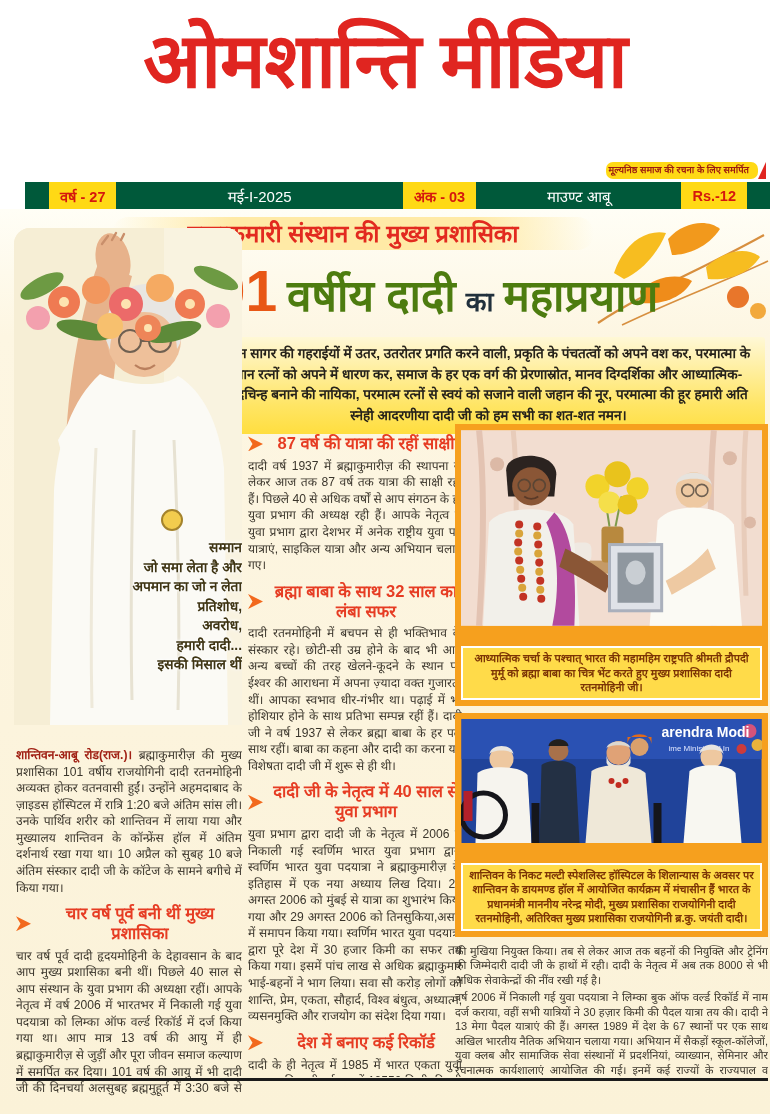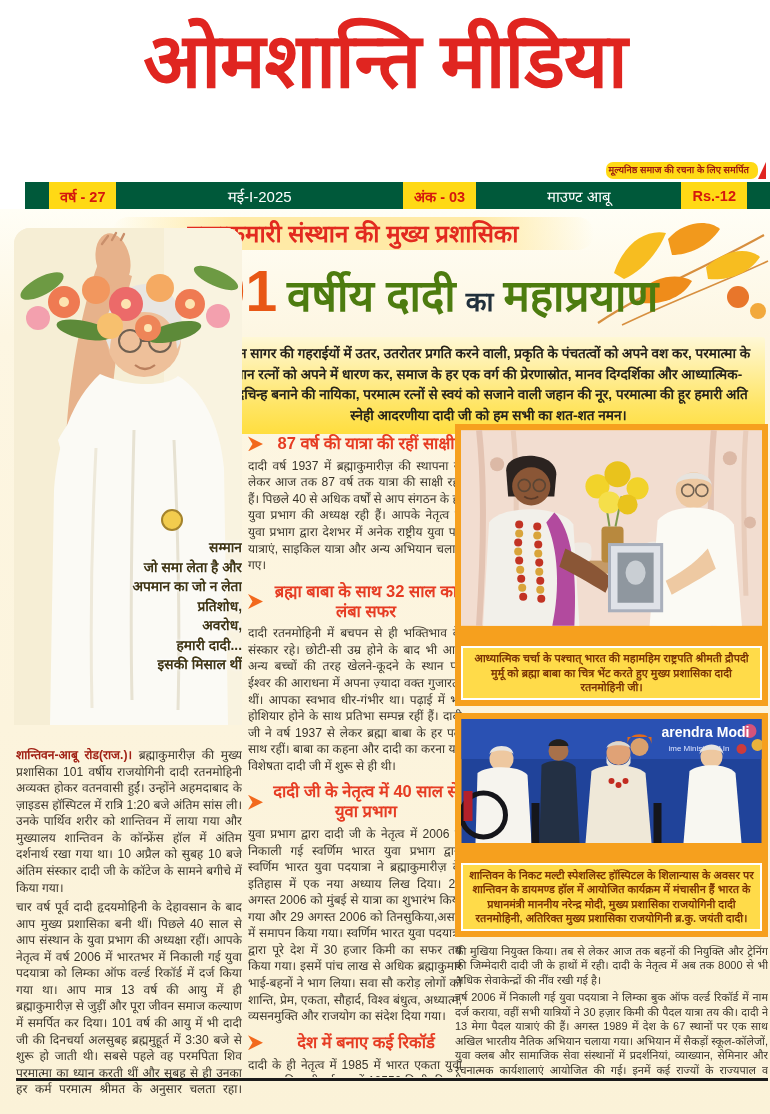--- a/index.html
+++ b/index.html
@@ -186,20 +186,24 @@
       <circle cx="204" cy="88" r="12" fill="#f3a0ae"></circle>
       <circle cx="50" cy="74" r="5" fill="#fde3b0"></circle>
       <circle cx="112" cy="76" r="5" fill="#fde3b0"></circle>
       <circle cx="176" cy="76" r="5" fill="#fde3b0"></circle>
       <circle cx="134" cy="100" r="4" fill="#fde3b0"></circle>
     </svg>
   </div>
 
   <div class="col left-col">
     <p class="body-p"><span class="dateline">शान्तिवन-आबू रोड(राज.)।</span> <span>ब्रह्माकुमारीज़ की मुख्य प्रशासिका 101 वर्षीय राजयोगिनी दादी रतनमोहिनी अव्यक्त होकर वतनवासी हुईं। उन्होंने अहमदाबाद के ज़ाइडस हॉस्पिटल में रात्रि 1:20 बजे अंतिम सांस ली। उनके पार्थिव शरीर को शान्तिवन में लाया गया और मुख्यालय शान्तिवन के कॉन्फ्रेंस हॉल में अंतिम दर्शनार्थ रखा गया था। 10 अप्रैल को सुबह 10 बजे अंतिम संस्कार दादी जी के कॉटेज के सामने बगीचे में किया गया।</span></p>
+    <div class="sec-h">
+      <span class="sec-arrow"></span>
+      <span class="sec-h-text">चार वर्ष पूर्व बनी थीं मुख्य प्रशासिका</span>
+    </div>
     <p class="body-p">चार वर्ष पूर्व दादी हृदयमोहिनी के देहावसान के बाद आप मुख्य प्रशासिका बनी थीं। पिछले 40 साल से आप संस्थान के युवा प्रभाग की अध्यक्षा रहीं। आपके नेतृत्व में वर्ष 2006 में भारतभर में निकाली गई युवा पदयात्रा को लिम्का ऑफ वर्ल्ड रिकॉर्ड में दर्ज किया गया था। आप मात्र 13 वर्ष की आयु में ही ब्रह्माकुमारीज़ से जुड़ीं और पूरा जीवन समाज कल्याण में समर्पित कर दिया। 101 वर्ष की आयु में भी दादी जी की दिनचर्या अलसुबह ब्रह्ममुहूर्त में 3:30 बजे से शुरू हो जाती थी। सबसे पहले वह परमपिता शिव परमात्मा का ध्यान करती थीं और सुबह से ही उनका हर कर्म परमात्म श्रीमत के अनुसार चलता रहा। राजयोग मेडिटेशन उनकी दिनचर्या में शामिल रहा। उनका पूरा जीवन निर्माणचित्त रहा।</p>
 
   </div>
 
   <div class="col mid-col">
     <div class="sec-h">
       <span class="sec-arrow"></span>
       <span class="sec-h-text">87 वर्ष की यात्रा की रहीं साक्षी</span>
     </div>
     <p class="body-p">दादी वर्ष 1937 में ब्रह्माकुमारीज़ की स्थापना से लेकर आज तक 87 वर्ष तक यात्रा की साक्षी रही हैं। पिछले 40 से अधिक वर्षों से आप संगठन के ही युवा प्रभाग की अध्यक्ष रही हैं। आपके नेतृत्व में युवा प्रभाग द्वारा देशभर में अनेक राष्ट्रीय युवा पद यात्राएं, साइकिल यात्रा और अन्य अभियान चलाए गए।</p>

